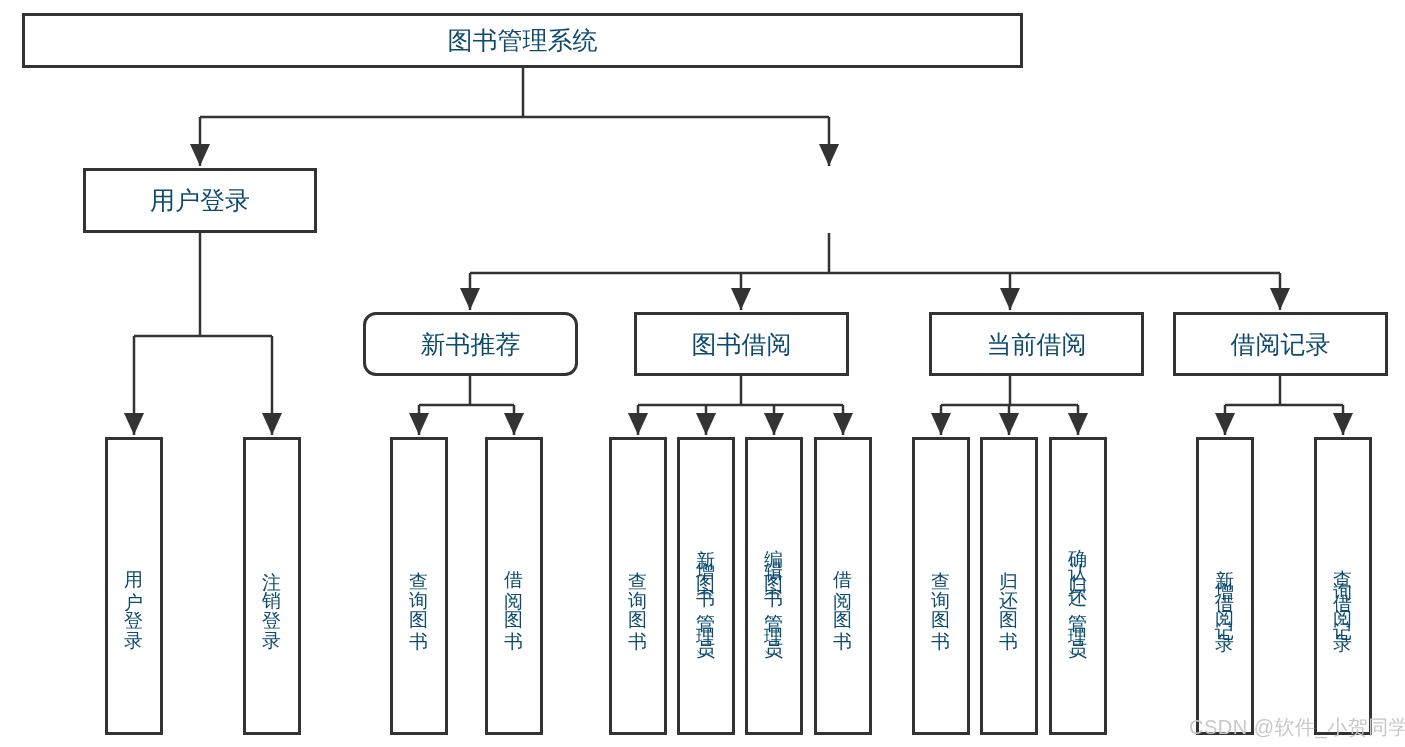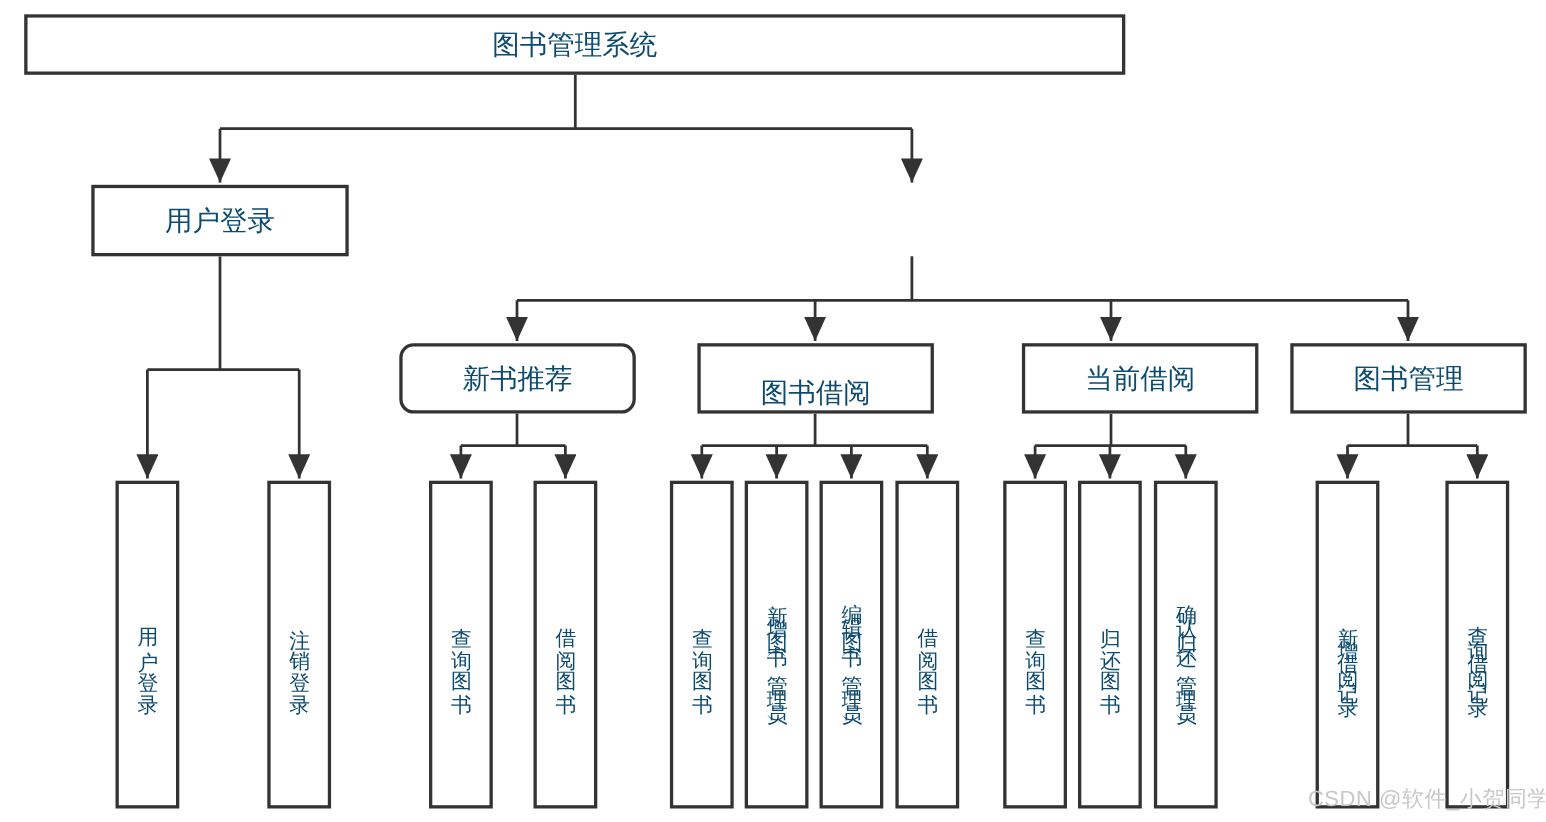--- a/index.html
+++ b/index.html
@@ -94,28 +94,28 @@
     <span>图书管理系统</span>
   </div>
 
   <div class="box hbox" style="left:83px;top:168px;width:234px;height:65px;">
     <span>用户登录</span>
   </div>
 
   <div class="box hbox" style="left:363px;top:312px;width:215px;height:64px;border-radius:13px;">
     <span>新书推荐</span>
   </div>
-  <div class="box hbox" style="left:634px;top:312px;width:215px;height:64px;align-items:flex-end;">
+  <div class="box hbox" style="left:634px;top:312px;width:215px;height:64px;">
     <span>图书借阅</span>
   </div>
   <div class="box hbox" style="left:903px;top:312px;width:215px;height:64px;margin-left:26px;">
     <span>当前借阅</span>
   </div>
   <div class="box hbox" style="left:1173px;top:312px;width:215px;height:64px;">
-    <span>图书管理</span>
+    <span>借阅记录</span>
   </div>
 
   <div class="box vbox" style="left:105px;top:437px;width:58px;height:298px;">
     <span class="vlabel ls-wide">用户登录</span>
   </div>
   <div class="box vbox" style="left:243px;top:437px;width:58px;height:298px;">
     <span class="vlabel ls-wide">注销登录</span>
   </div>
 
   <div class="box vbox" style="left:390px;top:437px;width:58px;height:298px;">

